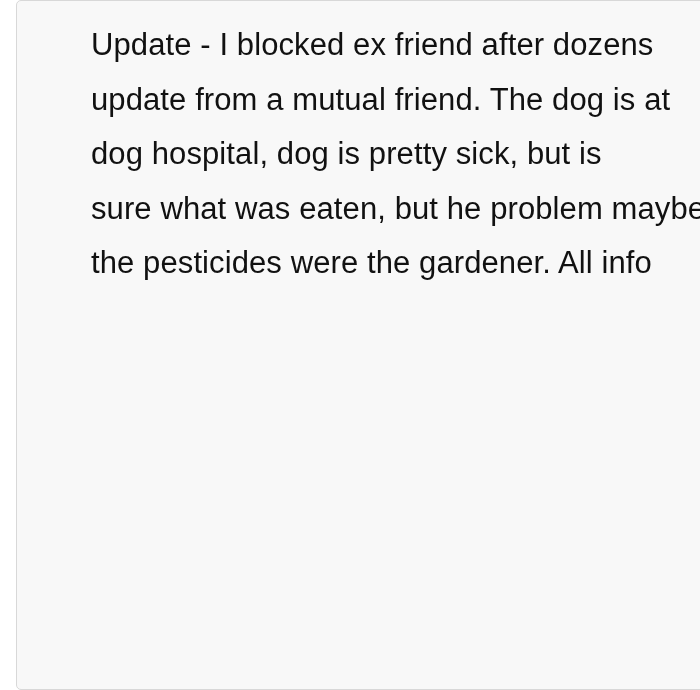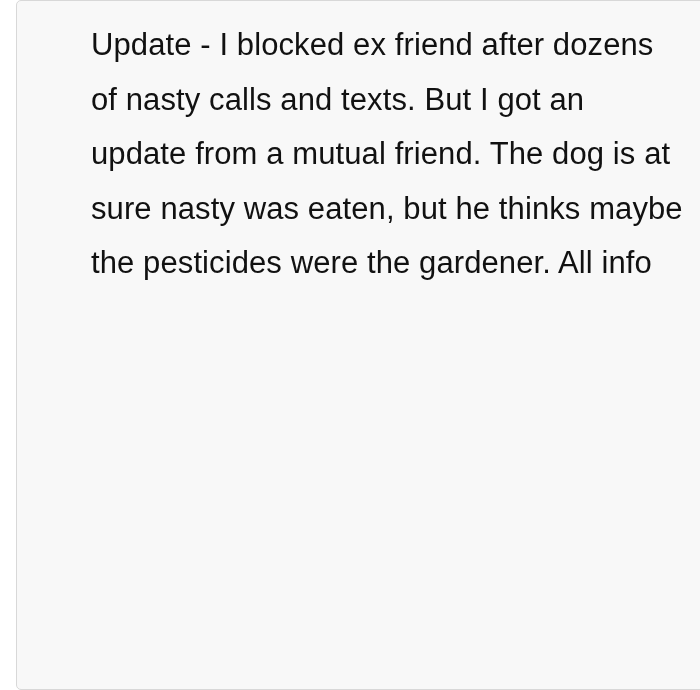--- a/index.html
+++ b/index.html
@@ -32,18 +32,18 @@
   .text-line {
     white-space: nowrap;
   }
 </style>
 </head>
 <body>
 
 <div class="post-card">
   <div class="post-text">
       <div class="text-line">Update - I blocked ex friend after dozens</div>
-      <div class="text-line">of nasty calls and texts. But I got an</div>
       <div class="text-line">update from a mutual friend. The dog is at</div>
-      <div class="text-line">sure nasty was eaten, but he thinks maybe</div>
+      <div class="text-line">dog hospital, dog is pretty sick, but is</div>
+      <div class="text-line">sure what was eaten, but he problem maybe</div>
       <div class="text-line">the pesticides were the gardener. All info</div>
     </div>
 </div>
 
 </body></html>

